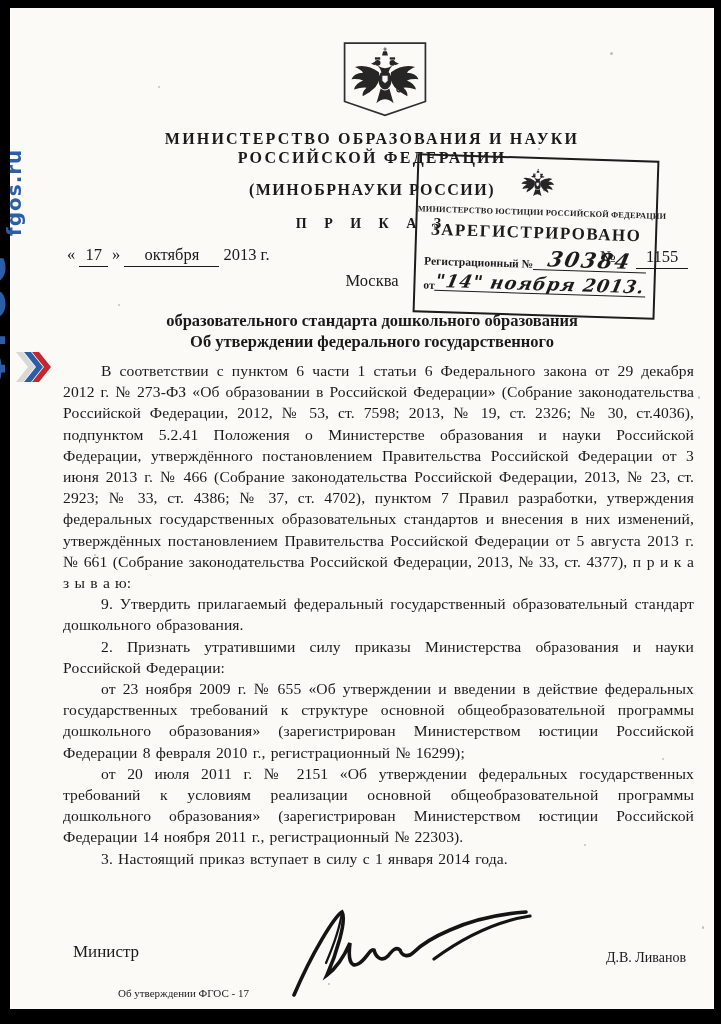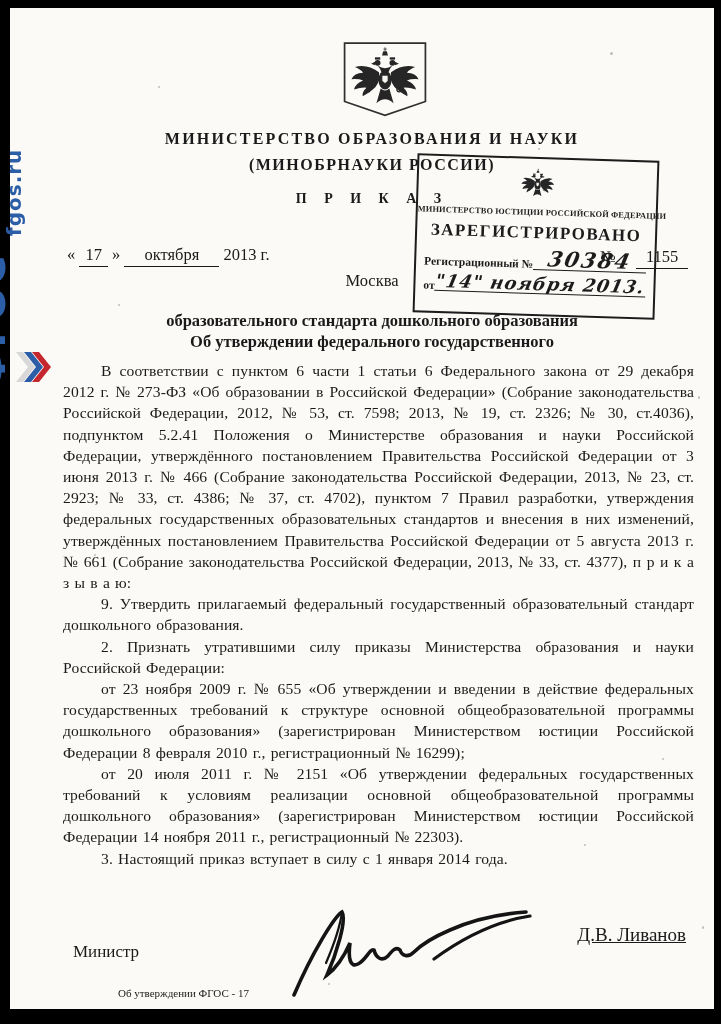--- a/index.html
+++ b/index.html
@@ -18,21 +18,21 @@
     white-space:nowrap; font-family:"DejaVu Sans","Liberation Sans",sans-serif;
     font-weight:bold; color:#2b5ea7; line-height:1;
   }
   .site-vert  { left:14px; top:208px; font-size:20px; letter-spacing:1px; }
   .brand-vert { left:2px;  top:340px; font-size:41px; letter-spacing:0.5px; }
   .chevrons { position:absolute; left:4px; top:342px; }
   
   .emblem { position:absolute; left:332px; top:31px; }
   .head-block { position:absolute; left:42px; top:121px; width:640px; text-align:center; }
   .ministry-line { font-weight:bold; font-size:16px; letter-spacing:2.2px; line-height:19px; }
-  .minobr { font-weight:bold; font-size:16px; letter-spacing:1.5px; margin-top:8px; }
+  .minobr { font-weight:bold; font-size:16px; letter-spacing:1.5px; margin-top:14px; }
   .prikaz { font-weight:bold; font-size:14px; letter-spacing:7px; margin-top:17px; }
   
   .dateline { position:absolute; left:57px; top:237px; font-size:16.5px; }
   .u { display:inline-block; border-bottom:1.4px solid #1a1a1a; padding:0 6px 1px 6px; }
   .u-month { padding:0 20px 1px 20px; }
   .doc-number { position:absolute; left:590px; top:239px; font-size:16.5px; z-index:6; }
   .doc-number .num { margin-left:16px; padding:0 10px 1px 10px; }
   .moskva { position:absolute; left:42px; top:263px; width:640px; text-align:center; font-size:16.5px; }
   
   .stamp {
@@ -53,21 +53,21 @@
   .reg-num { font-size:21px; letter-spacing:2px; }
   .hand-date { font-size:18px; letter-spacing:1px; }
   
   .doc-title { position:absolute; left:42px; top:303px; width:640px; text-align:center;
                font-weight:bold; font-size:16.5px; line-height:20.5px; }
   .body-text { position:absolute; left:53px; top:352px; width:631px;
                font-size:15.6px; line-height:21.2px; text-align:justify; letter-spacing:0.1px; word-spacing:1.2px; }
   .body-text p { margin:0; text-indent:38px; }
   
   .sign-role { position:absolute; left:63px; top:934px; font-size:17px; }
-  .sign-name { position:absolute; right:28px; top:916px; font-size:19px;text-decoration:underline; }
+  .sign-name { position:absolute; right:28px; top:942px; font-size:14px; }
   .signature { position:absolute; left:272px; top:897px; z-index:4; }
   .footer-note { position:absolute; left:61px; top:979px; font-size:11px;padding-left:47px; }
   
   .speck { position:absolute; border-radius:50%; background:#8a8a8a; opacity:0.55; }
 </style>
 </head>
 <body>
 
 <div class="scan">
   <div class="paper">
@@ -98,20 +98,21 @@
         <path d="M57,37 Q71,27 85,31 Q78,34 75.5,37.5 Q86,38 89,45 Q80,44.5 75.5,46.5 Q84.5,50 86,57 Q76,54 71.5,55 Q77,60 76,65 Q66,59 61,54 Q57.5,49 56.5,45 Z"></path>
         <path d="M45,56 L40,73 Q45,68.5 50,68.5 Q55,68.5 60,73 L55,56 Q50,60.5 45,56 Z"></path>
         <path d="M37.8,50.5 l-8,9 1.6,1.3 8,-9 z"></path>
         <circle cx="66.5" cy="57" r="2.7" fill="none" stroke="#262626" stroke-width="1.4"></circle>
         <path d="M46.4,40.5 h7.2 v6.6 l-3.6,3.1 -3.6,-3.1 z" fill="#f7f6f2" stroke="#262626" stroke-width="1"></path>
       </g>
     </svg>
 
     <div class="head-block">
       <div class="ministry-line">МИНИСТЕРСТВО ОБРАЗОВАНИЯ И НАУКИ</div>
+      <div class="ministry-line">РОССИЙСКОЙ ФЕДЕРАЦИИ</div>
       <div class="minobr">(МИНОБРНАУКИ РОССИИ)</div>
       <div class="prikaz">П Р И К А З</div>
     </div>
 
     <div class="dateline">
       <span>«</span>
       <span class="u">17</span>
       <span>»</span>
       <span class="u u-month">октября</span>
       <span>2013 г.</span>

